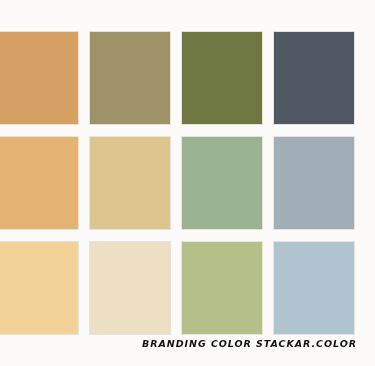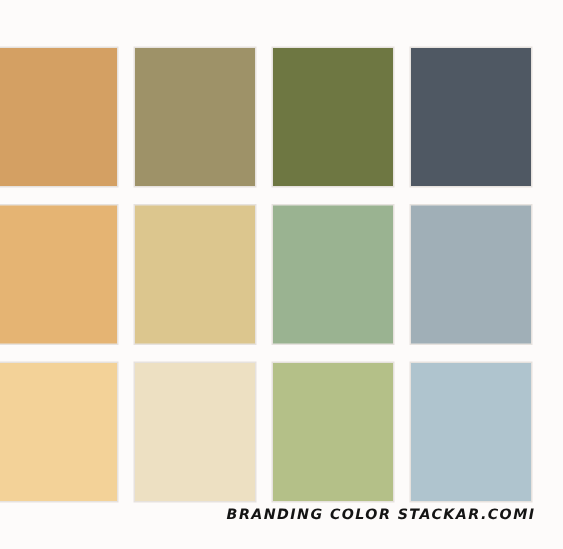--- a/index.html
+++ b/index.html
@@ -110,15 +110,15 @@
     </div>
     <div class="swatch-cell">
       <div class="swatch-chip" style="background: rgb(180, 192, 136);"></div>
     </div>
     <div class="swatch-cell">
       <div class="swatch-chip" style="background: rgb(175, 196, 206);"></div>
     </div>
 
   </div>
 
-  <div id="credit-line">BRANDING COLOR STACKAR.COMI</div>
+  <div id="credit-line">BRANDING COLOR STACKAR.COLOR</div>
 
 </div>
 
 </body></html>

